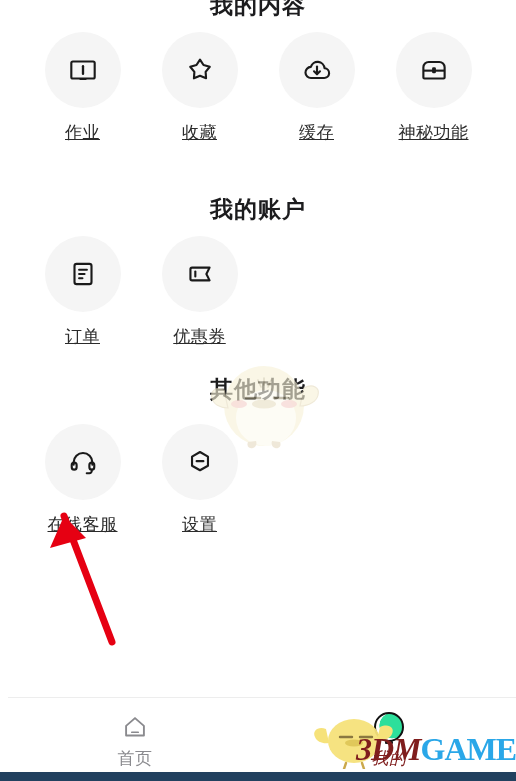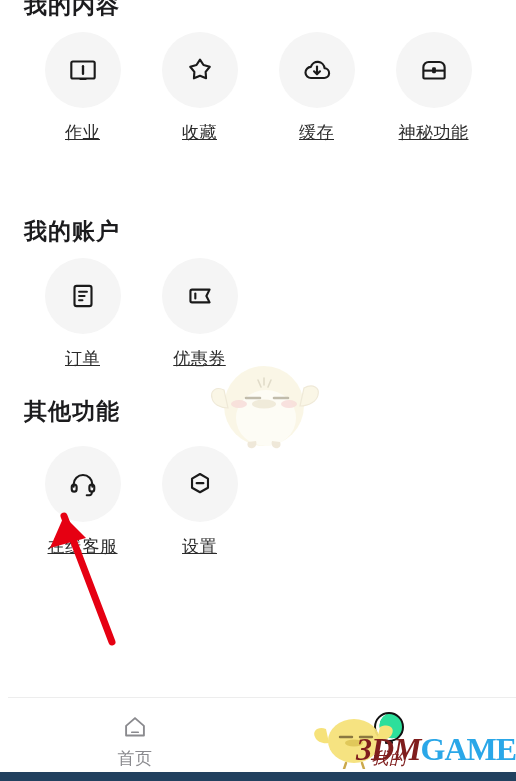--- a/index.html
+++ b/index.html
@@ -7,20 +7,21 @@
     width:516px; height:781px;
     background:#ffffff;
     font-family:"Liberation Sans","DejaVu Sans",sans-serif;
     overflow:hidden;
   }
   .screen {
     position:relative;
     width:516px; height:781px;
     background:#ffffff;
     overflow:hidden;
+    text-align:center;
   }
 
   
   .content {
     position:absolute;
     top:0; left:0; right:0;
     bottom:84px;
     overflow:hidden;
     background:#fff;
   }
@@ -219,21 +220,21 @@
               <path d="M6 16.6h20" stroke="#1a1a1a" stroke-width="2"></path>
               <rect x="14.2" y="13.4" width="3.6" height="5.6" rx="1.2" fill="#1a1a1a"></rect>
             </svg>
           </div>
           <div class="cell-label">神秘功能</div>
         </div>
 
       </div>
     </div>
 
-    <div class="section" style="margin-top:75px;">
+    <div class="section" style="margin-top:53px;">
       <div class="section-title">我的账户</div>
 
       <div class="grid">
 
         <div class="cell">
           <div class="bubble">
             <svg width="34" height="34" viewBox="0 0 32 32" fill="none">
               <rect x="8" y="6.5" width="16" height="19" rx="2" stroke="#1a1a1a" stroke-width="2"></rect>
               <path d="M12.3 12h7.4M12.3 16h5.2M12.3 20h3.2" stroke="#1a1a1a" stroke-width="1.9" stroke-linecap="round"></path>
             </svg>

